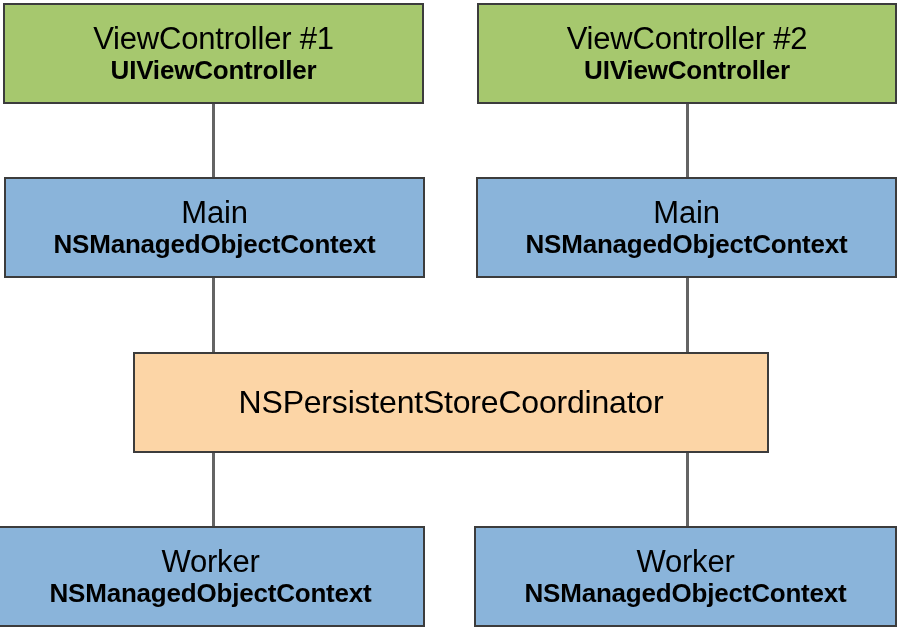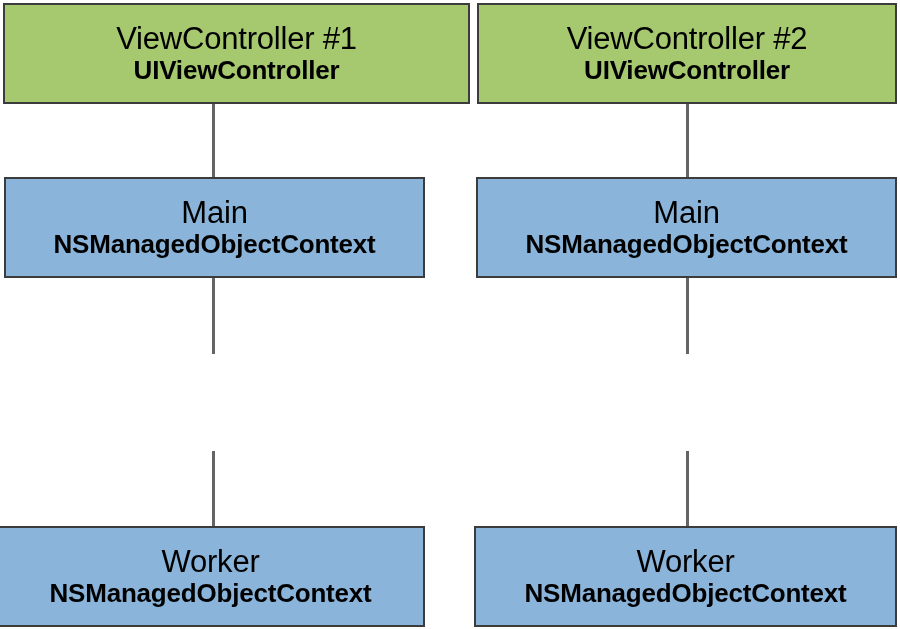--- a/index.html
+++ b/index.html
@@ -54,40 +54,43 @@
 
 <div id="canvas">
 
   <div class="edge" style="left:212px; top:103px; height:76px;"></div>
   <div class="edge" style="left:686px; top:103px; height:76px;"></div>
   <div class="edge" style="left:212px; top:277px; height:77px;"></div>
   <div class="edge" style="left:686px; top:277px; height:77px;"></div>
   <div class="edge" style="left:212px; top:451px; height:77px;"></div>
   <div class="edge" style="left:686px; top:451px; height:77px;"></div>
 
-  <div class="node" style="left:3px; top:3px; width:467px; height:101px; background:#a6c86e;">
+  <div class="node" style="left:3px; top:3px; width:421px; height:101px; background:#a6c86e;">
     <div class="title">ViewController #1</div>
     <div class="subtitle">UIViewController</div>
   </div>
 
   <div class="node" style="left:477px; top:3px; width:420px; height:101px; background:#a6c86e;">
     <div class="title">ViewController #2</div>
     <div class="subtitle">UIViewController</div>
   </div>
 
   <div class="node" style="left:4px; top:177px; width:421px; height:101px; background:#8ab4da;">
     <div class="title">Main</div>
     <div class="subtitle">NSManagedObjectContext</div>
   </div>
 
   <div class="node" style="left:476px; top:177px; width:421px; height:101px; background:#8ab4da;">
     <div class="title">Main</div>
     <div class="subtitle">NSManagedObjectContext</div>
   </div>
 
+  <div class="node single" style="left:133px; top:352px; width:636px; height:101px; background:#fcd5a6;">
+    <div class="title">NSPersistentStoreCoordinator</div>
+  </div>
 
   <div class="node" style="left:-4px; top:526px; width:429px; height:101px; background:#8ab4da;">
     <div class="title">Worker</div>
     <div class="subtitle">NSManagedObjectContext</div>
   </div>
 
   <div class="node" style="left:474px; top:526px; width:423px; height:101px; background:#8ab4da;">
     <div class="title">Worker</div>
     <div class="subtitle">NSManagedObjectContext</div>
   </div>

